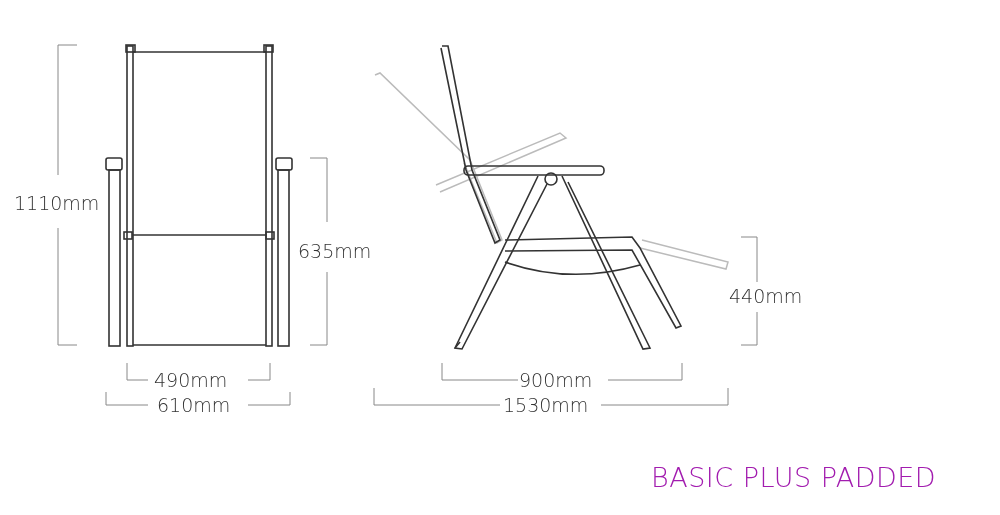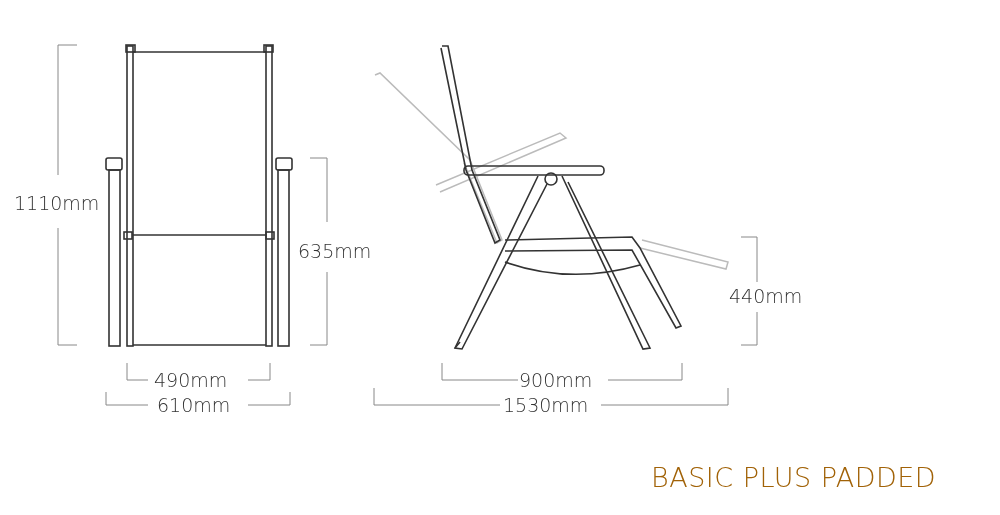--- a/index.html
+++ b/index.html
@@ -1,19 +1,19 @@
 <!DOCTYPE html>
 <html><head>
 <meta charset="utf-8">
 <style>
   html,body{margin:0;padding:0;background:#fff;}
   body{width:1000px;height:515px;position:relative;overflow:hidden;font-family:"Liberation Sans",sans-serif;}
   svg{position:absolute;left:0;top:0;}
   .dim{font-family:"DejaVu Sans",sans-serif;font-size:19px;fill:#333;font-weight:300;}
-  .title{position:absolute;left:651px;top:462px;font-family:"DejaVu Sans",sans-serif;font-size:27px;color:#a16207;letter-spacing:0.5px;font-weight:300;}
+  .title{position:absolute;left:651px;top:462px;font-family:"DejaVu Sans",sans-serif;font-size:27px;color:#a21caf;letter-spacing:0.5px;font-weight:300;}
 </style>
 </head>
 <body>
 
 <svg width="1000" height="515" viewBox="0 0 1000 515">
 
   <g fill="none" stroke="#333" stroke-width="1.6">
 
     <rect x="127" y="46" width="6" height="300"></rect>
     <rect x="266" y="46" width="6" height="300"></rect>

